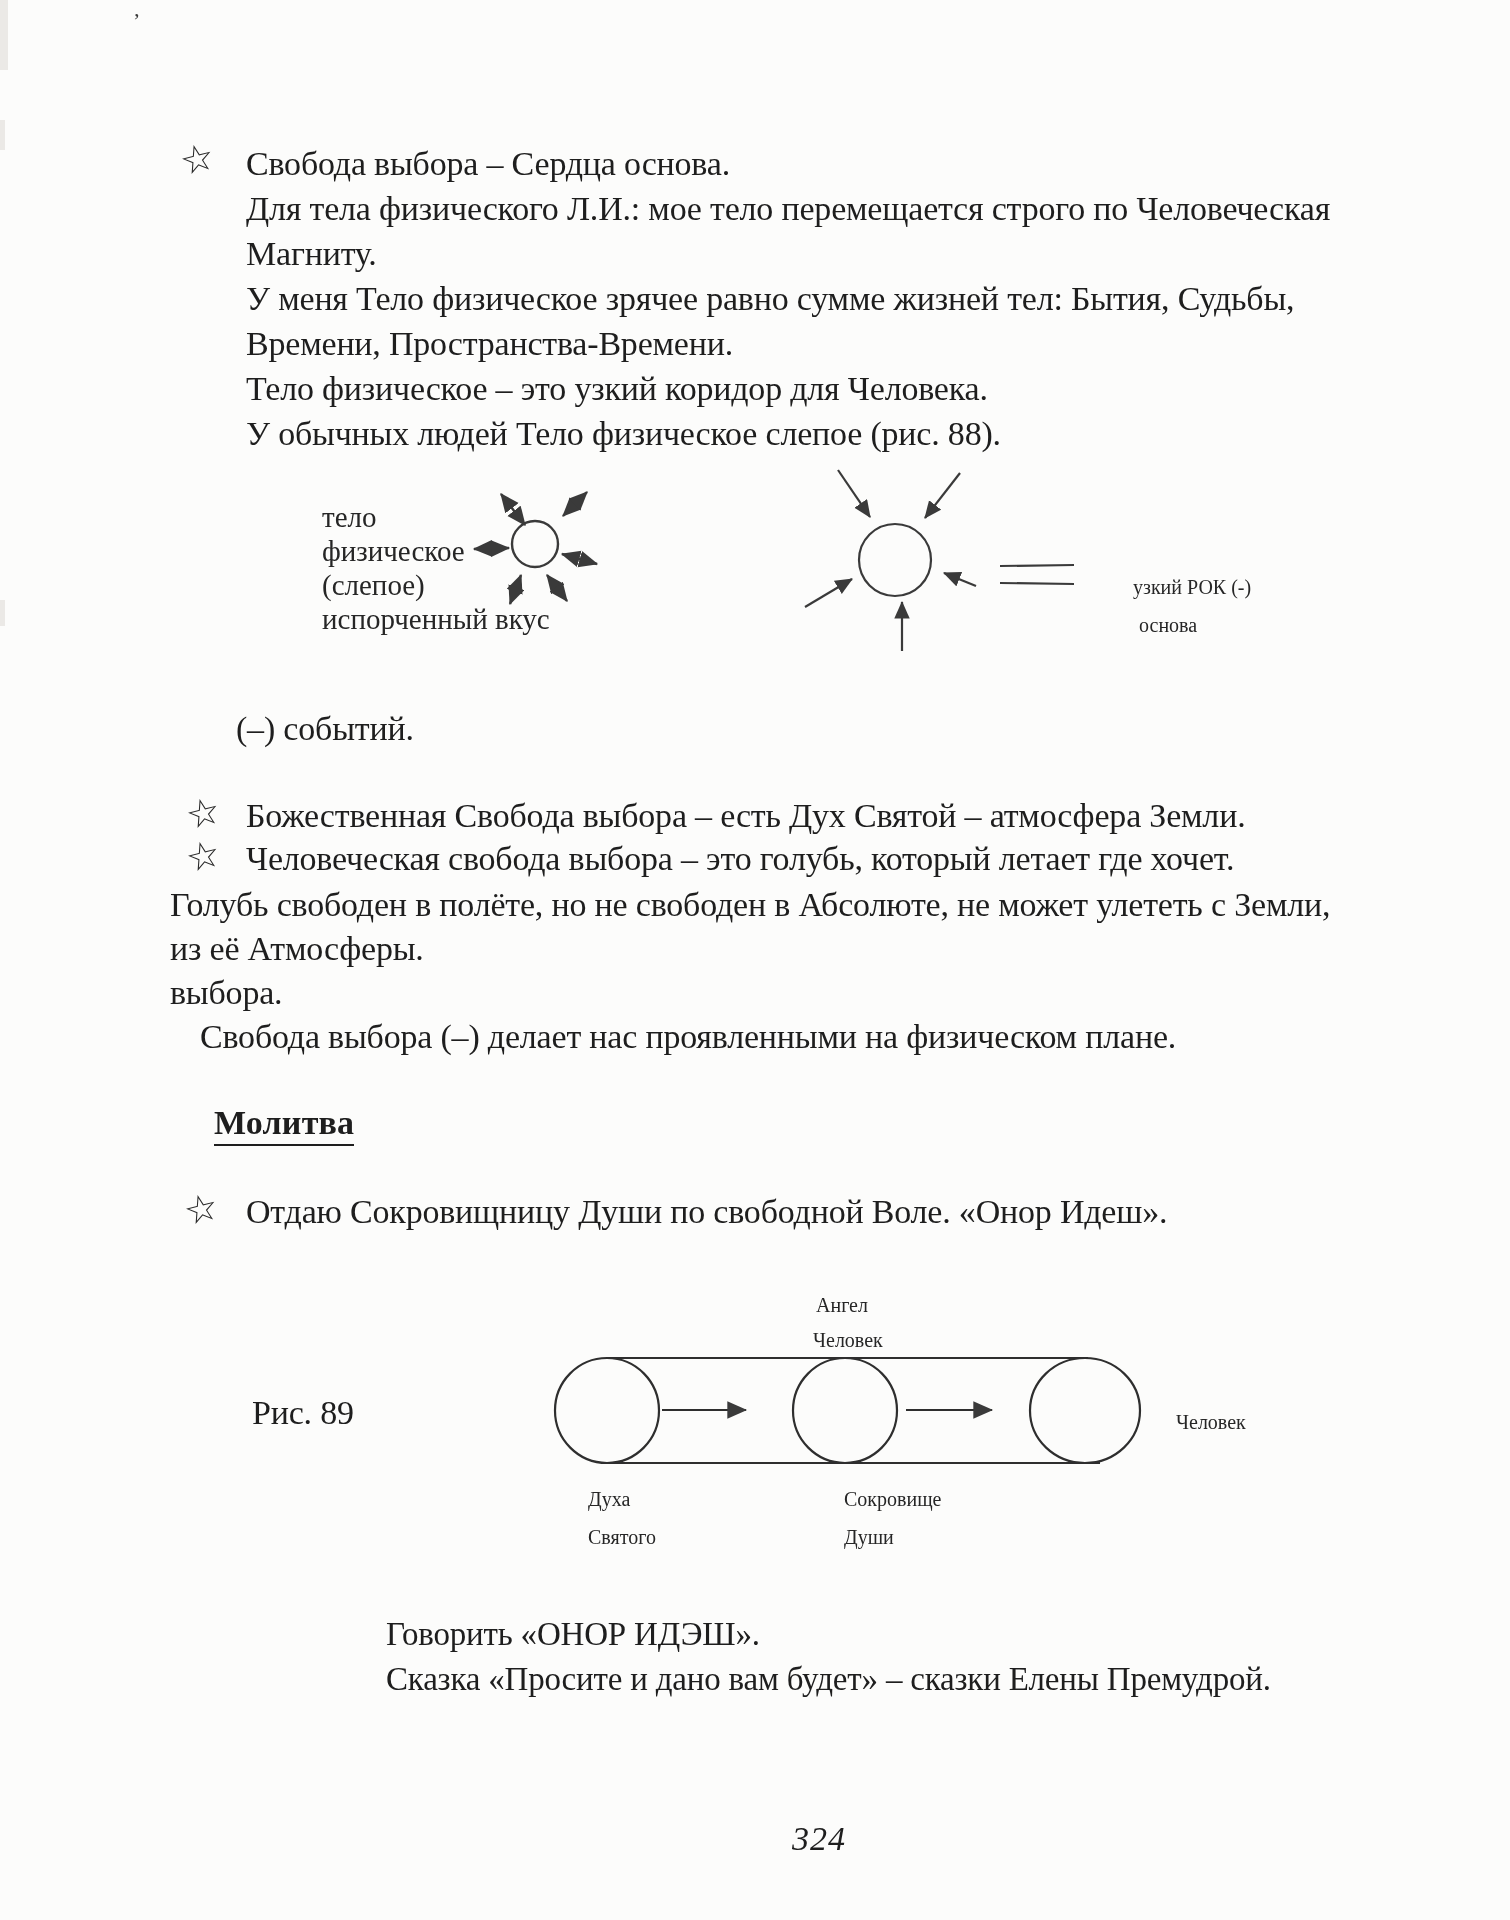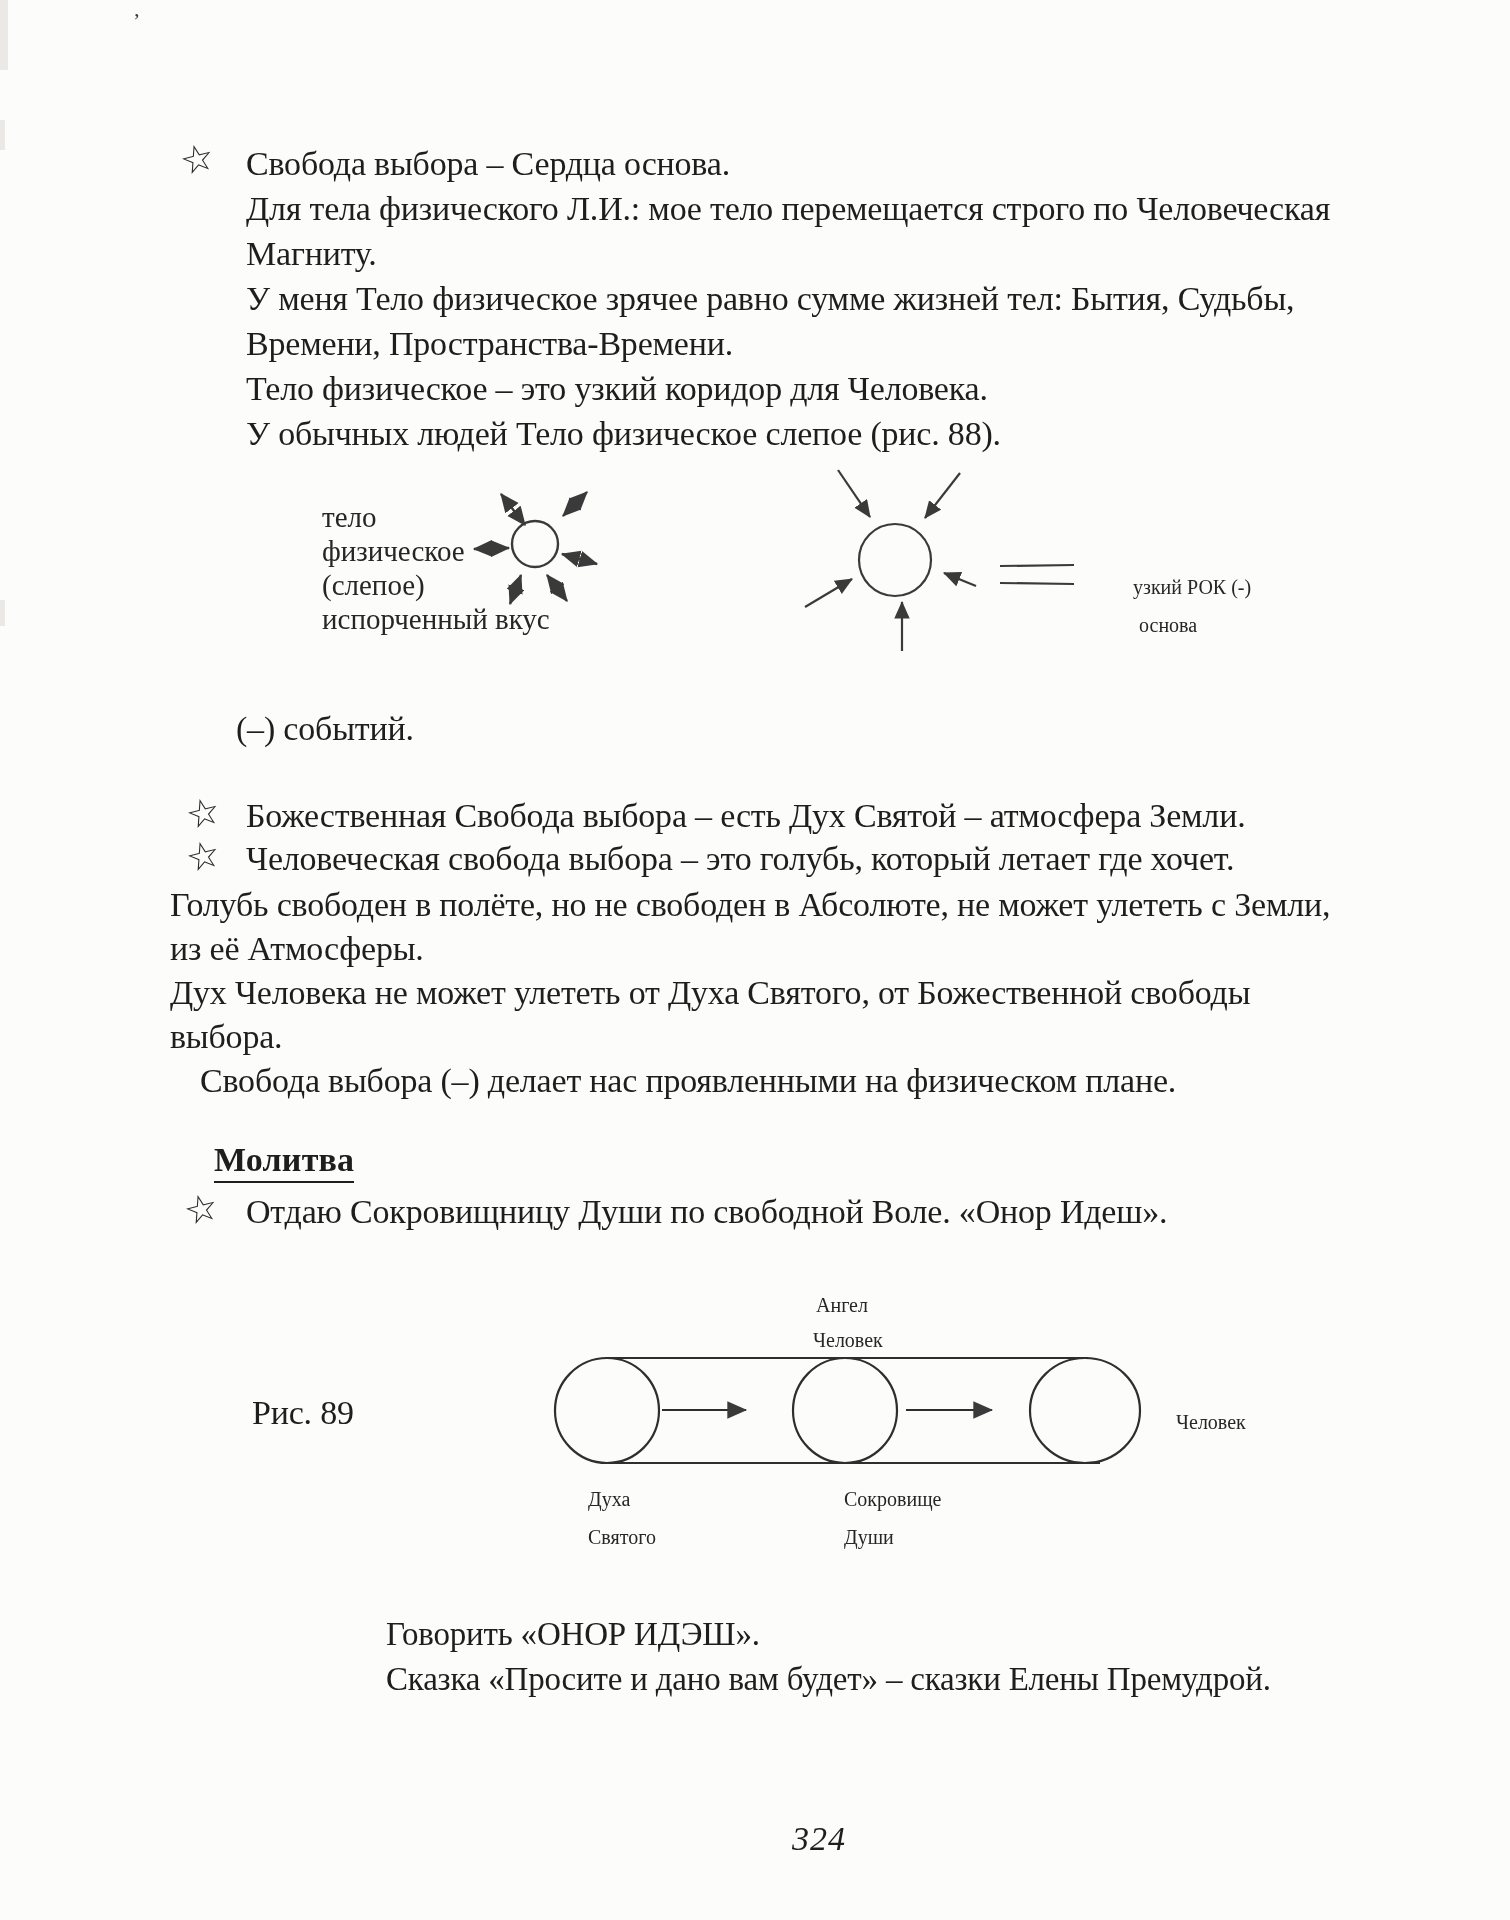--- a/index.html
+++ b/index.html
@@ -98,26 +98,25 @@
 
 <div class="star" style="left:186px;top:794px;">☆</div>
 <div class="abs body-text" style="left:246px;top:793px;">Божественная Свобода выбора – есть Дух Святой – атмосфера Земли.</div>
 
 <div class="star" style="left:186px;top:837px;">☆</div>
 <div class="abs body-text" style="left:246px;top:836px;">Человеческая свобода выбора – это голубь, который летает где хочет.</div>
 
 <div class="abs body-text" style="left:170px;top:883px;line-height:44px;">
   <div class="line">Голубь свободен в полёте, но не свободен в Абсолюте, не может улететь с Земли,</div>
   <div class="line">из её Атмосферы.</div>
-  <div class="line">Дух Человека не может улететь от Духа Святого, от Божественной свободы</div>
   <div class="line">выбора.</div>
   <div class="line" style="margin-left:30px;">Свобода выбора (–) делает нас проявленными на физическом плане.</div>
 </div>
 
-<div class="abs" style="left:214px;top:1141px;">
+<div class="abs" style="left:214px;top:1104px;">
   <span class="heading">Молитва</span>
 </div>
 <div class="star" style="left:184px;top:1190px;">☆</div>
 <div class="abs body-text" style="left:246px;top:1189px;">Отдаю Сокровищницу Души по свободной Воле. «Онор Идеш».</div>
 
 <div class="abs fig-label-30" style="left:813px;top:1288px;line-height:35px;">
   <div style="margin-left:3px;">Ангел</div>
   <div>Человек</div>
 </div>
 

